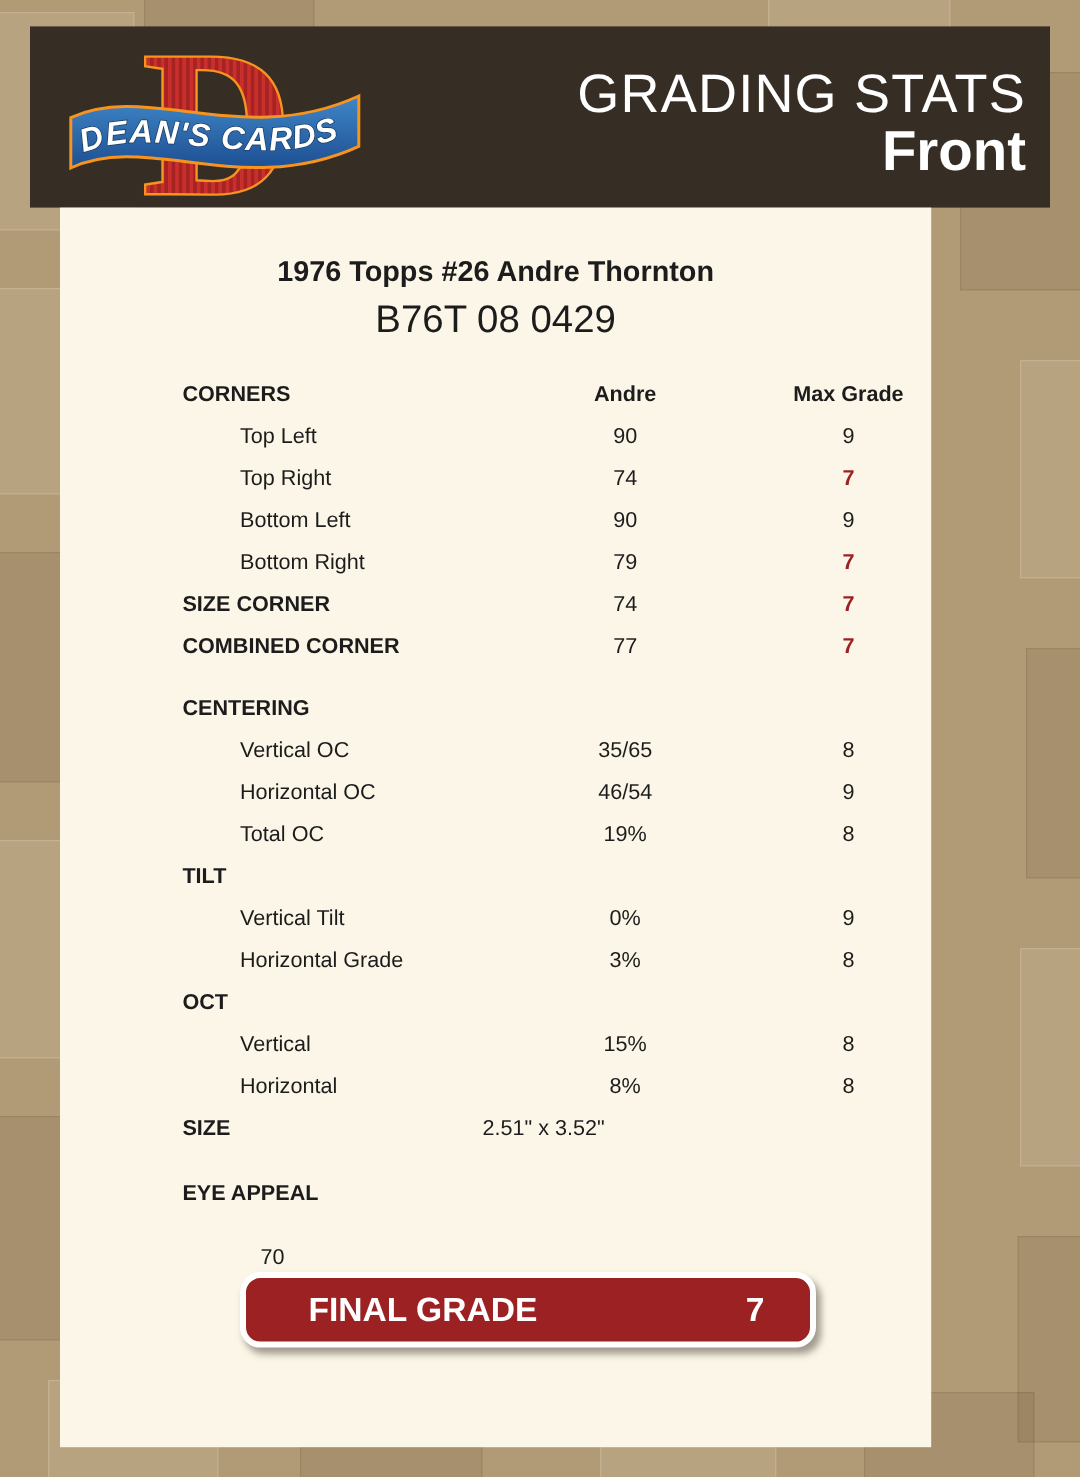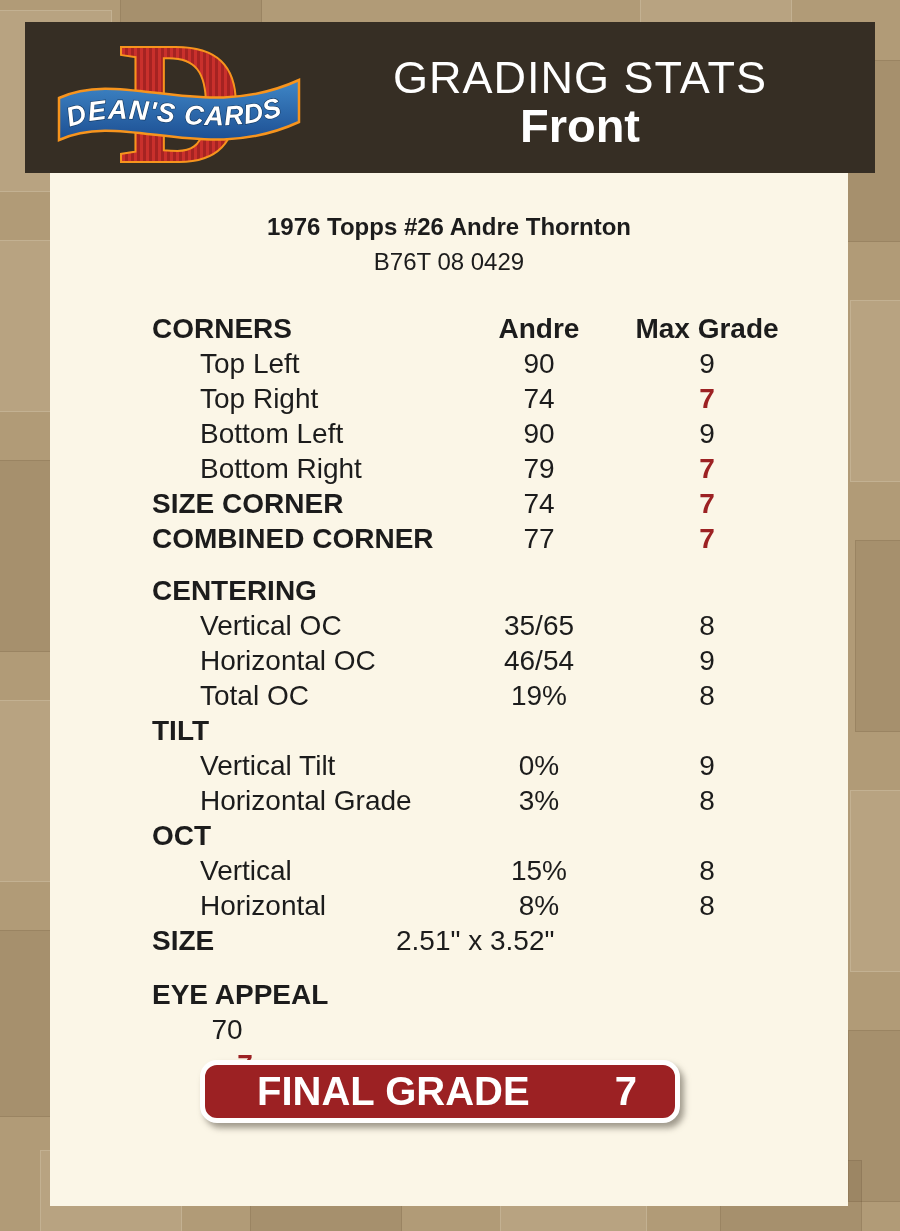--- a/index.html
+++ b/index.html
@@ -12,53 +12,53 @@
   
   .bg-card{position:absolute;border:1px solid rgba(250,245,230,0.18);background:rgba(250,245,230,0.09);}
   .bg-card.dark{background:rgba(70,52,28,0.10);border-color:rgba(70,52,28,0.12);}
 
   .header-bar{
     position:absolute;left:25px;top:22px;width:850px;height:151px;
     background:#362e24;
   }
   .logo-box{position:absolute;left:28px;top:8px;width:252px;height:140px;}
   .header-titles{
-    position:absolute;left:280px;top:30px;width:550px;text-align:center;color:#ffffff;
+    position:absolute;left:280px;top:30px;width:550px;text-align:right;color:#ffffff;
   }
   .header-title{font-size:45px;letter-spacing:1px;line-height:52px;font-weight:400;}
   .header-subtitle{font-size:47px;line-height:44px;font-weight:700;}
 
   .content-panel{
-    position:absolute;left:50px;top:173px;width:798px;height:1033px;
+    position:absolute;left:50px;top:173px;width:726px;height:1033px;
     background:#fbf6e7;
   }
   .card-title{position:absolute;top:40px;left:0;width:100%;text-align:center;font-size:24px;font-weight:bold;}
-  .card-id{position:absolute;top:75px;left:0;width:100%;text-align:center;font-size:24px;}
+  .card-id{position:absolute;top:75px;left:0;width:100%;text-align:center;font-size:32px;}
 
   .stats-table{position:absolute;left:102px;top:138px;width:648px;}
-  .trow{display:flex;height:35px;line-height:35px;font-size:28px;}
+  .trow{display:flex;height:35px;line-height:35px;font-size:18px;gap:18px;}
   .trow.gap{margin-top:17px;}
   .trow.gap2{margin-top:19px;flex-direction:column;}
   .cell{white-space:nowrap;}
   .cell.lbl{flex:1;text-align:left;}
   .cell.lbl.ind{padding-left:48px;}
   .cell.val{width:150px;text-align:center;}
   .cell.max{width:186px;text-align:center;}
   .b{font-weight:bold;}
   .red{color:#9c2123;font-weight:bold;}
   .sizerow .cell.val{transform:translateX(-68px);}
 
   .final-grade-button{
     position:absolute;left:150px;top:887px;width:480px;height:63px;
     background:#9c2123;
     border:5px solid #ffffff;border-radius:17px;
     box-shadow:4px 5px 6px rgba(110,104,92,0.65);
     box-sizing:border-box;
     display:flex;align-items:center;justify-content:space-between;
-    color:#ffffff;font-size:40px;font-weight:bold;
+    color:#ffffff;font-size:28px;font-weight:bold;
     padding-left:52px;padding-right:38px;
     cursor:pointer;
   }
 </style>
 </head>
 <body>
 
 <div>
   <div class="bg-card" style="left:-20px;top:10px;width:130px;height:180px;"></div>
   <div class="bg-card dark" style="left:120px;top:-40px;width:140px;height:190px;"></div>

